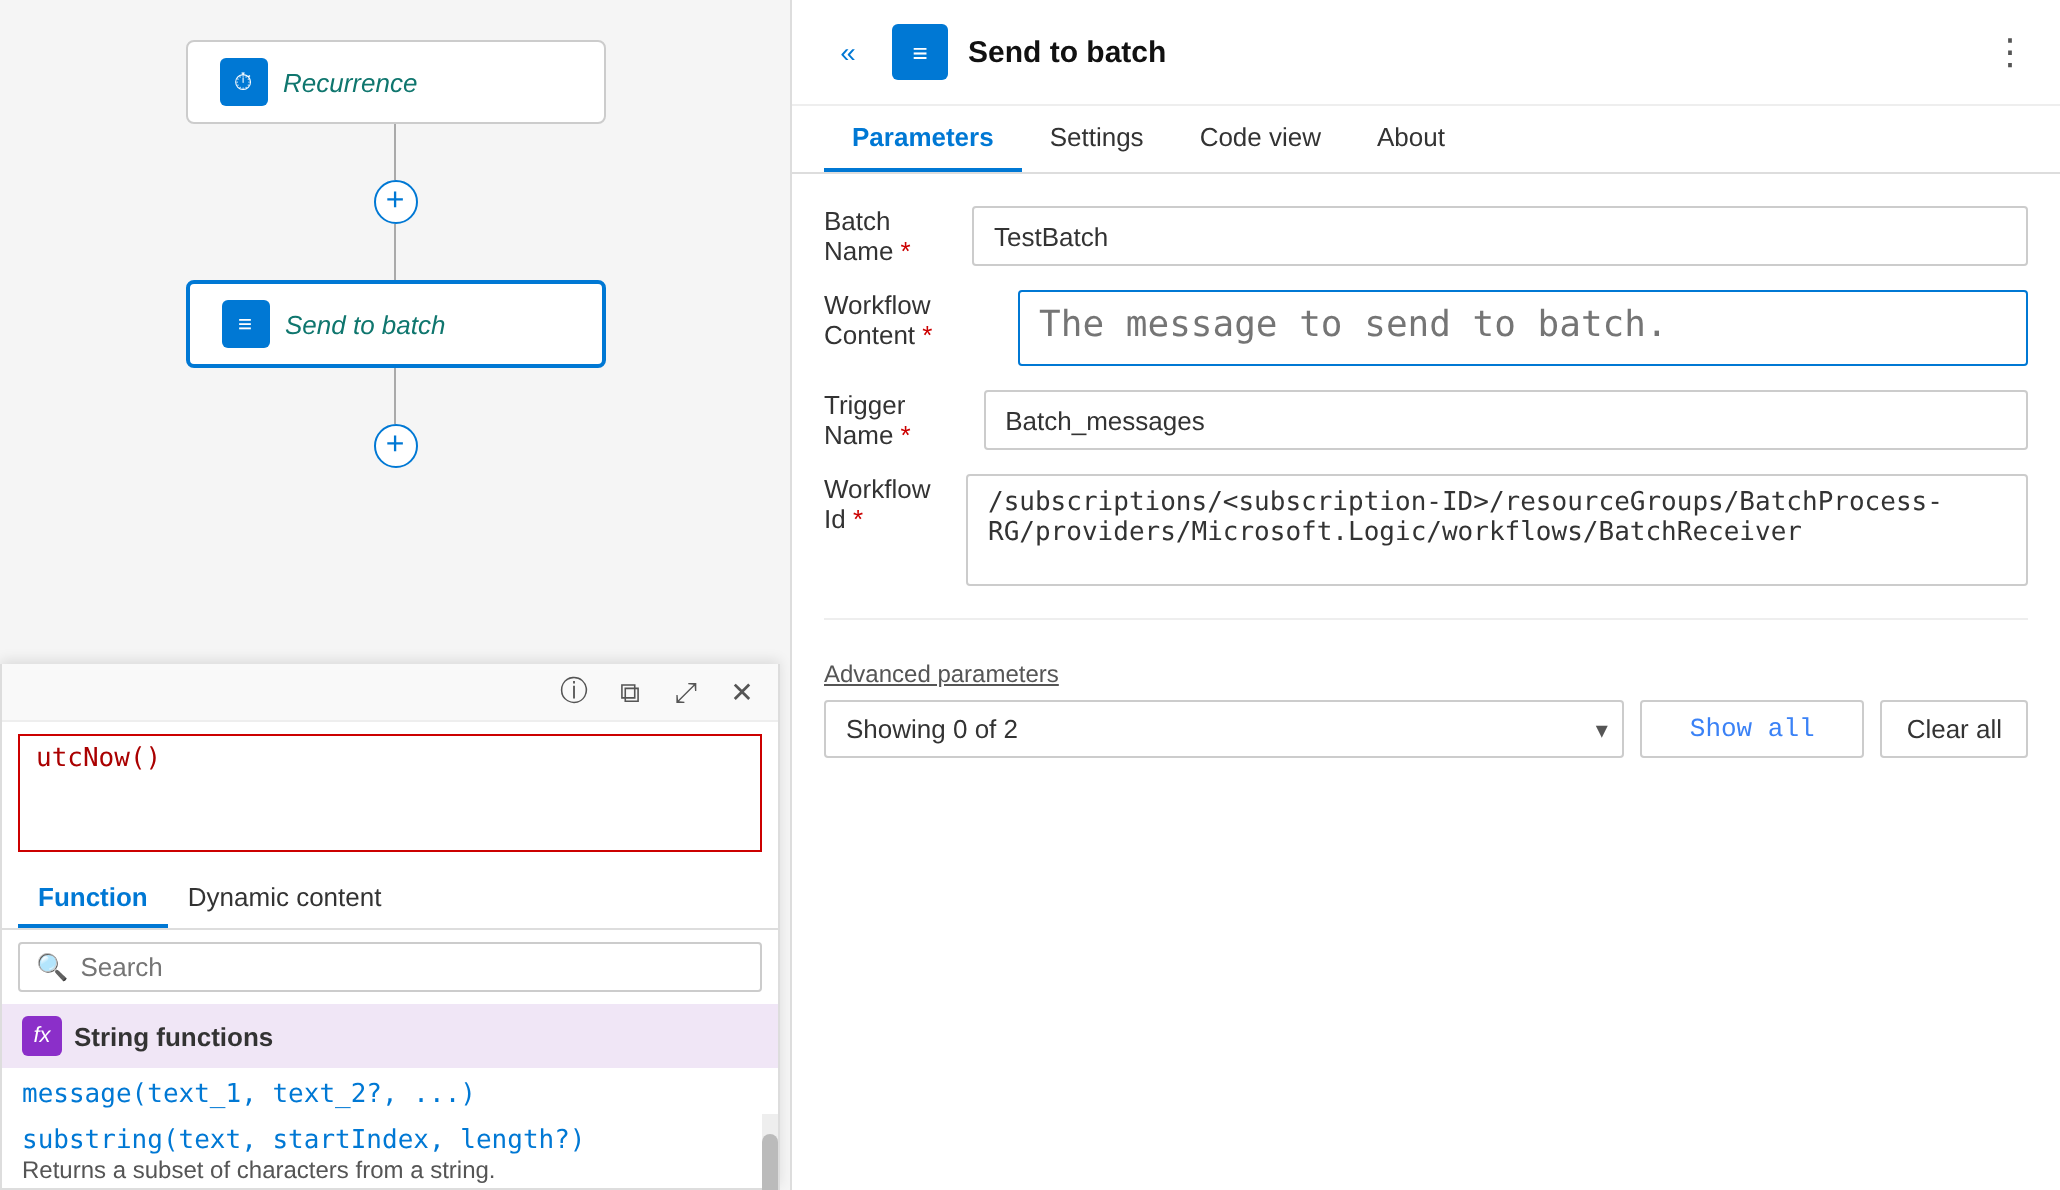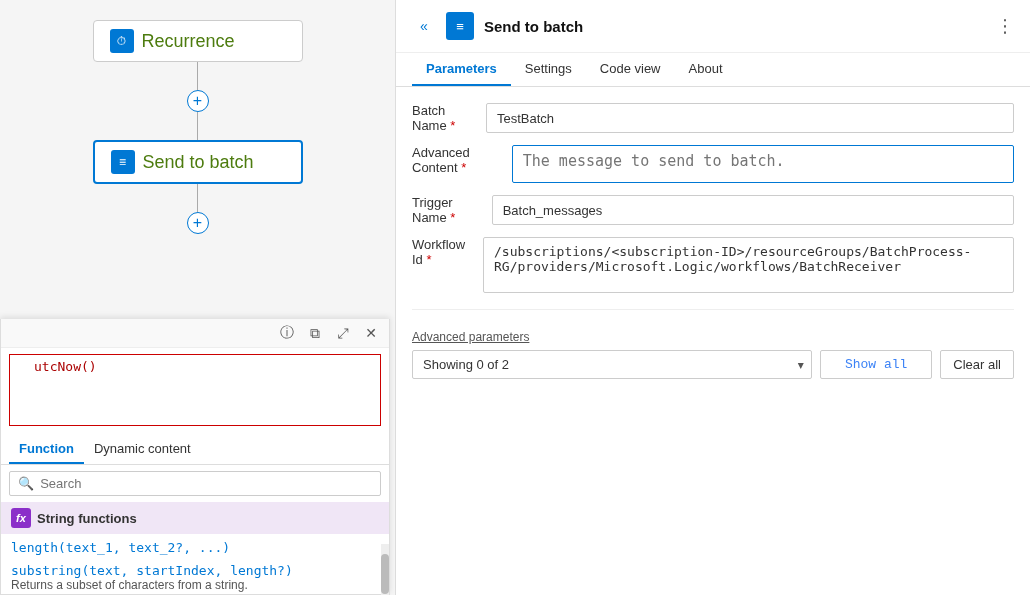--- a/index.html
+++ b/index.html
@@ -57,22 +57,23 @@
       border-radius: 3px;
       display: flex;
       align-items: center;
       justify-content: center;
       color: #fff;
       font-size: 12px;
       flex-shrink: 0;
     }
 
     .node-label {
-      font-size: 18px;
-      color: #4d7c0f;
+      font-size: 13px;
+      color: #0f766e;
+      font-style: italic;
     }
 
     .connector {
       width: 1px;
       height: 28px;
       background: #aaa;
       position: relative;
       display: flex;
       justify-content: center;
     }
@@ -124,27 +125,27 @@
       cursor: pointer;
       font-size: 14px;
     }
 
     .expr-textarea-wrap {
       padding: 6px 8px;
     }
 
     .expr-textarea {
       width: 100%;
-      height: 72px;
+      height: 59px;
       border: 1px solid #c00;
       resize: none;
       font-family: 'Consolas', monospace;
       font-size: 13px;
       color: #a00;
-      padding: 4px 24px;
+      padding: 4px 8px;
       outline: none;
     }
 
     .expr-tabs {
       display: flex;
       border-bottom: 1px solid #ddd;
       padding: 0 8px;
     }
 
     .expr-tab {
@@ -194,21 +195,21 @@
     .func-icon {
       width: 20px;
       height: 20px;
       background: #8b2fc9;
       color: #fff;
       border-radius: 3px;
       display: flex;
       align-items: center;
       justify-content: center;
       font-size: 11px;
-      font-weight: bold;
+      font-weight: normal;
       font-style: italic;
     }
 
     .func-item {
       padding: 6px 10px 2px 10px;
     }
 
     .func-item-name {
       color: #0078d4;
       font-size: 13px;
@@ -343,21 +344,21 @@
       color: #333;
       outline: none;
       background: #fff;
     }
 
     .field-textarea {
       width: 100%;
       padding: 6px 10px;
       border: 1.5px solid #0078d4;
       border-radius: 2px;
-      font-size: 15px;
+      font-size: 18px;
       color: #aaa;
       outline: none;
       background: #fff;
       resize: none;
       height: 38px;
     }
 
     .workflow-id-input {
       width: 100%;
       padding: 6px 10px;
@@ -483,21 +484,21 @@
     </div>
     <div class="expr-search">
       <span>🔍</span>
       <input type="text" placeholder="Search" style="">
     </div>
     <div class="func-section">
       <div class="func-icon">fx</div>
       <span>String functions</span>
     </div>
     <div class="func-item">
-      <div class="func-item-name">length(text_1, text_2?, ...)</div>
+      <div class="func-item-name">message(text_1, text_2?, ...)</div>
     </div>
     <div class="func-item">
       <div class="func-item-name">substring(text, startIndex, length?)</div>
       <div class="func-item-desc">Returns a subset of characters from a string.</div>
     </div>
     <div class="scrollbar-area">
       <div class="scrollbar-thumb"></div>
     </div>
   </div>
 </div>
@@ -521,21 +522,21 @@
 
     <div class="field-group">
       <div class="field-label">
         <span>Batch Name</span><span class="required"> *</span>
       </div>
       <input type="text" class="field-input" value="TestBatch" style="">
     </div>
 
     <div class="field-group">
       <div class="field-label">
-        <span>Advanced Content</span><span class="required"> *</span>
+        <span>Workflow Content</span><span class="required"> *</span>
       </div>
       <textarea class="field-textarea" placeholder="The message to send to batch." style=""></textarea>
     </div>
 
     <div class="field-group">
       <div class="field-label">
         <span>Trigger Name</span><span class="required"> *</span>
       </div>
       <input type="text" class="field-input" value="Batch_messages" style="">
     </div>

